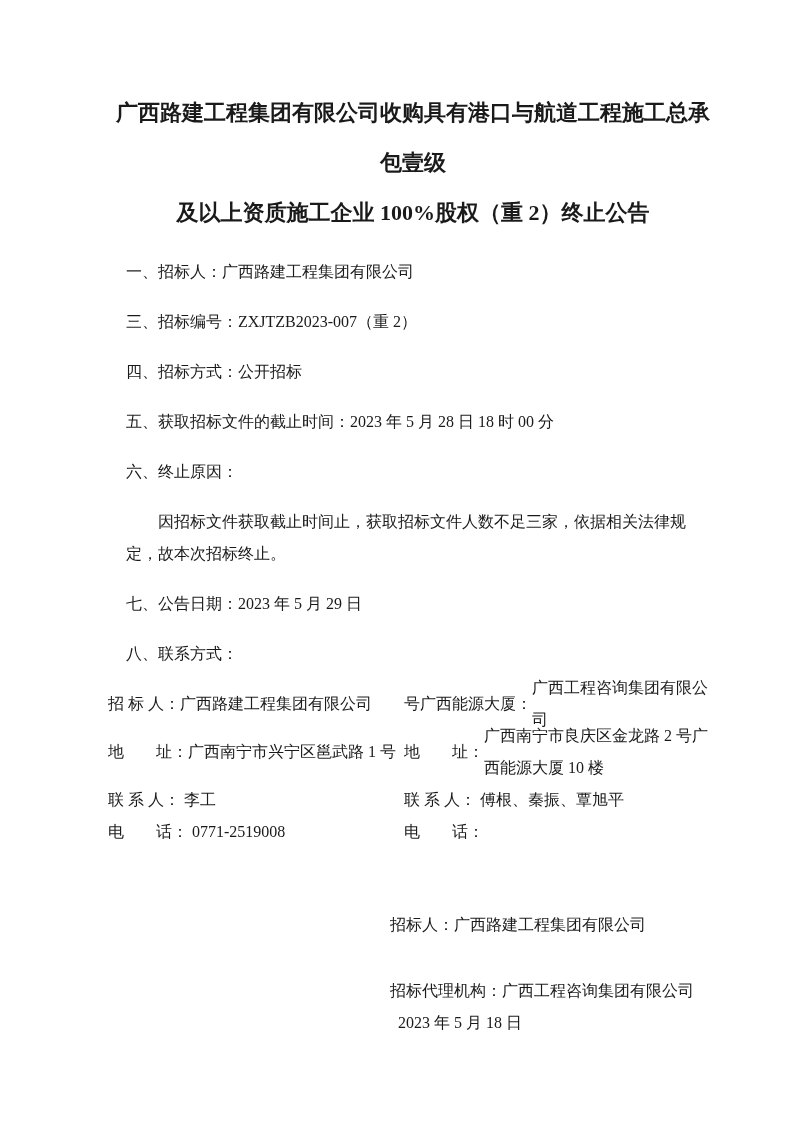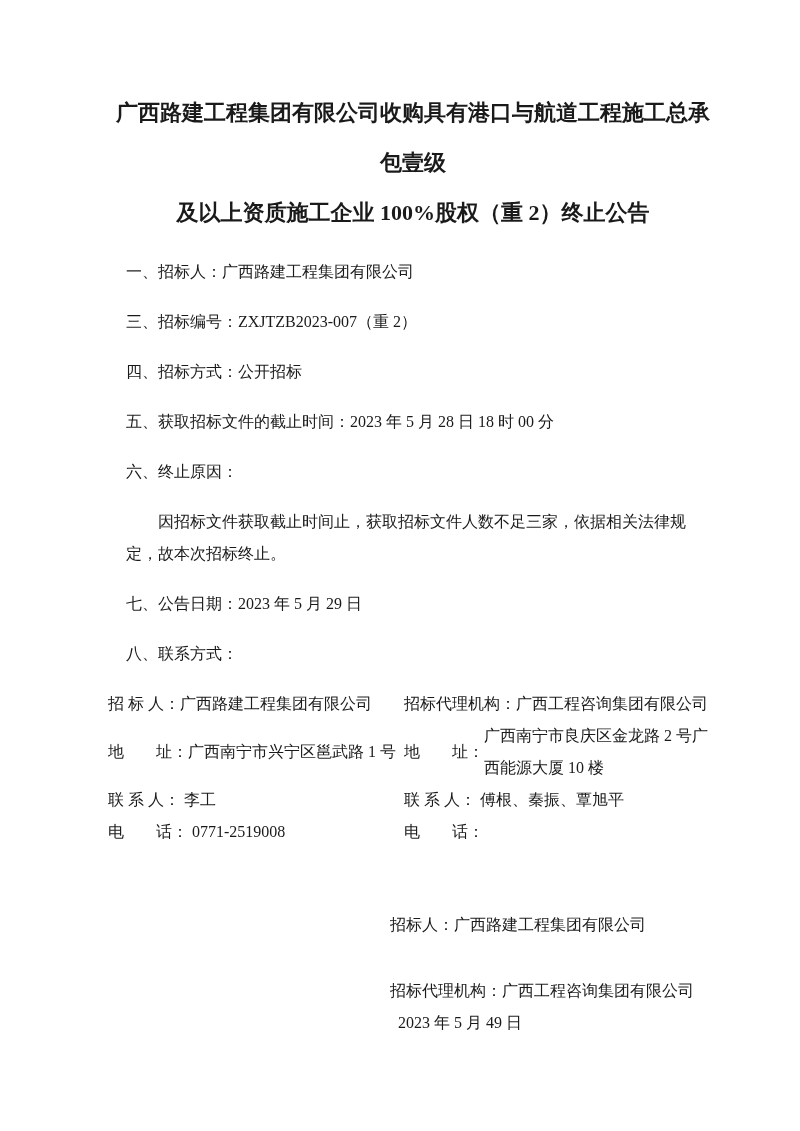--- a/index.html
+++ b/index.html
@@ -96,21 +96,21 @@
     <p class="para">七、公告日期：2023 年 5 月 29 日</p>
     <p class="para">八、联系方式：</p>
   </div>
 
   <div class="contact">
     <div class="contact-cell" style="grid-column:1;grid-row:1">
       <span class="c-label">招 标 人：</span>
         <span class="c-value">广西路建工程集团有限公司</span>
     </div>
     <div class="contact-cell" style="grid-column:2;grid-row:1">
-      <span class="c-label">招标代理机构：</span>
+      <span class="c-label">号广西能源大厦：</span>
         <span class="c-value">广西工程咨询集团有限公司</span>
     </div>
     <div class="contact-cell" style="grid-column:1;grid-row:2">
       <span class="c-label">地　　址：</span>
         <span class="c-value">广西南宁市兴宁区邕武路 1 号</span>
     </div>
     <div class="contact-cell" style="grid-column:2;grid-row:2">
       <span class="c-label">地　　址：</span>
         <span class="c-value">广西南宁市良庆区金龙路 2 号广西能源大厦 10 楼</span>
     </div>
@@ -127,16 +127,16 @@
         <span class="c-value"> 0771-2519008</span>
     </div>
     <div class="contact-cell" style="grid-column:2;grid-row:4">
       <span class="c-label">电　　话：</span>
     </div>
   </div>
 
   <div class="signature">
     <p class="sig-line sig-bidder">招标人：广西路建工程集团有限公司</p>
     <p class="sig-line sig-agency">招标代理机构：广西工程咨询集团有限公司</p>
-    <p class="sig-line sig-date">2023 年 5 月 49 日</p>
+    <p class="sig-line sig-date">2023 年 5 月 18 日</p>
   </div>
 
 </div>
 
 </body></html>

